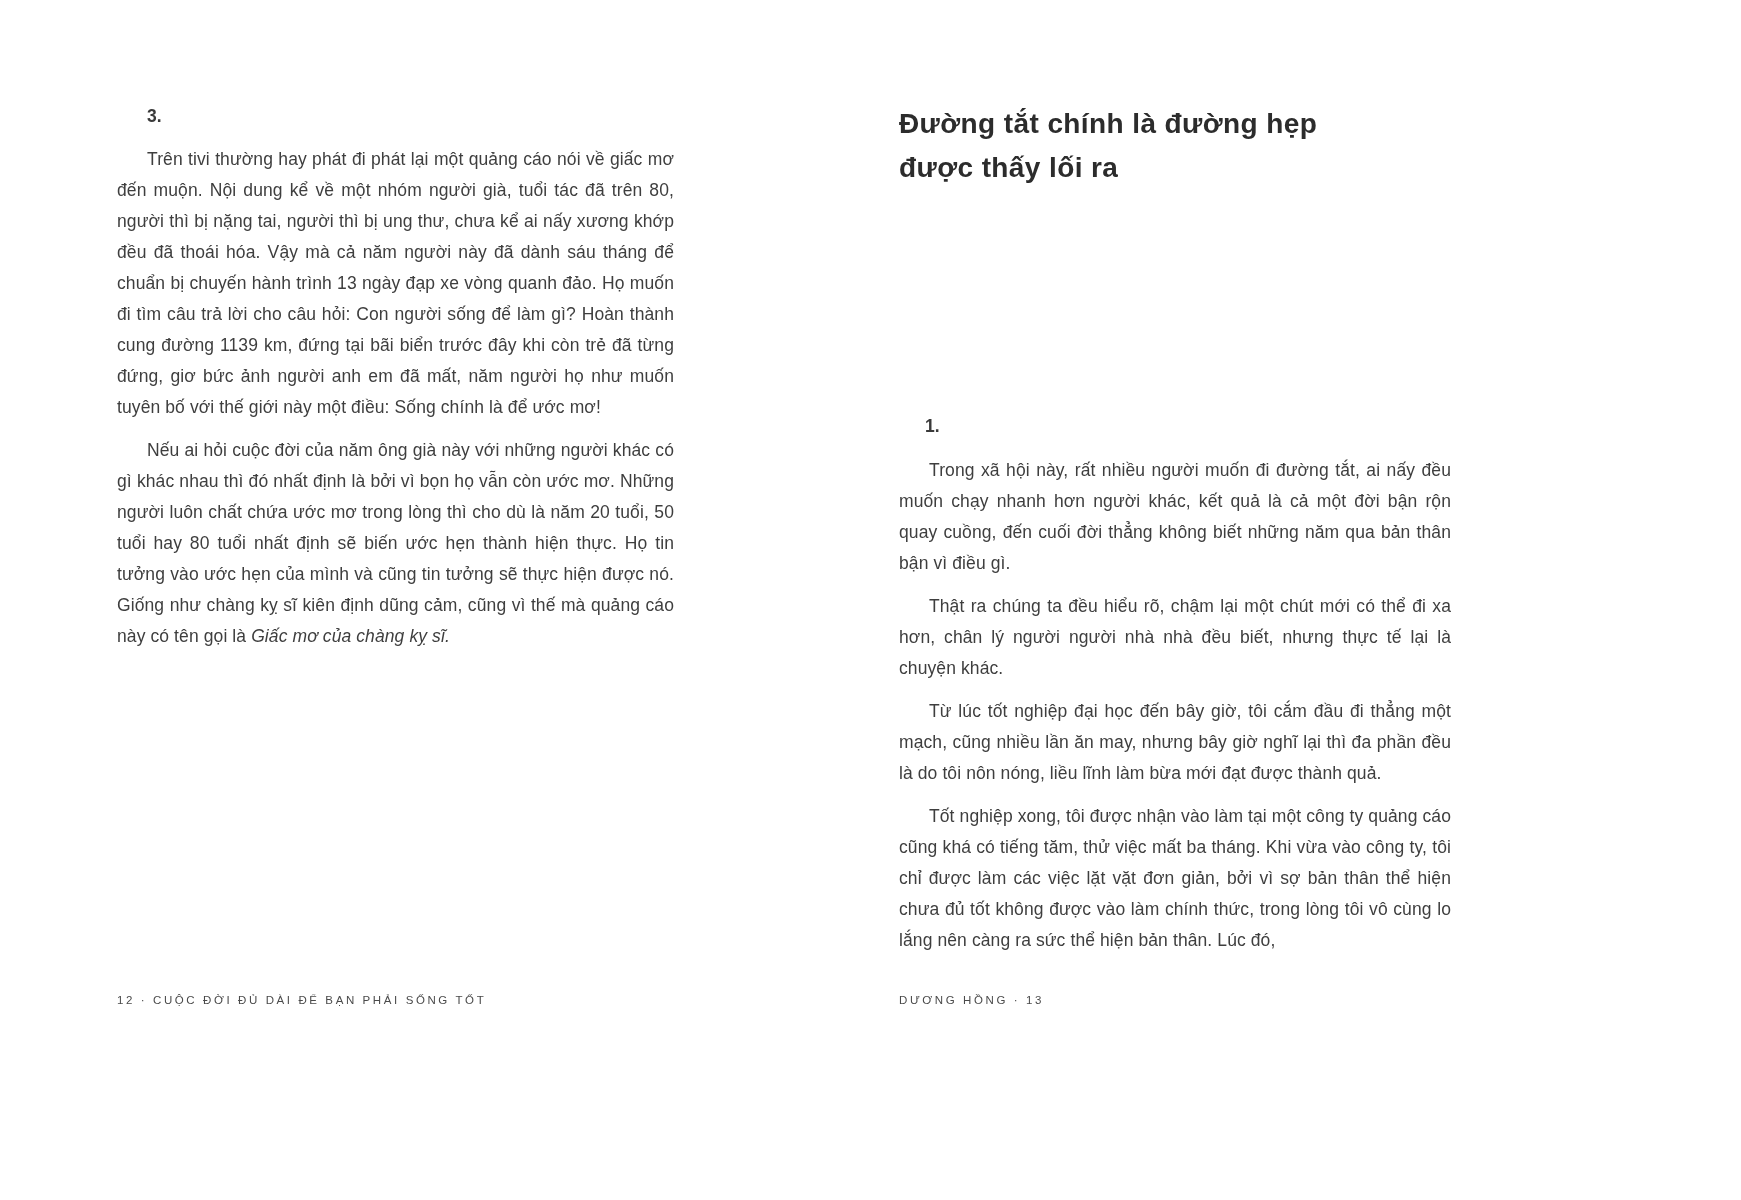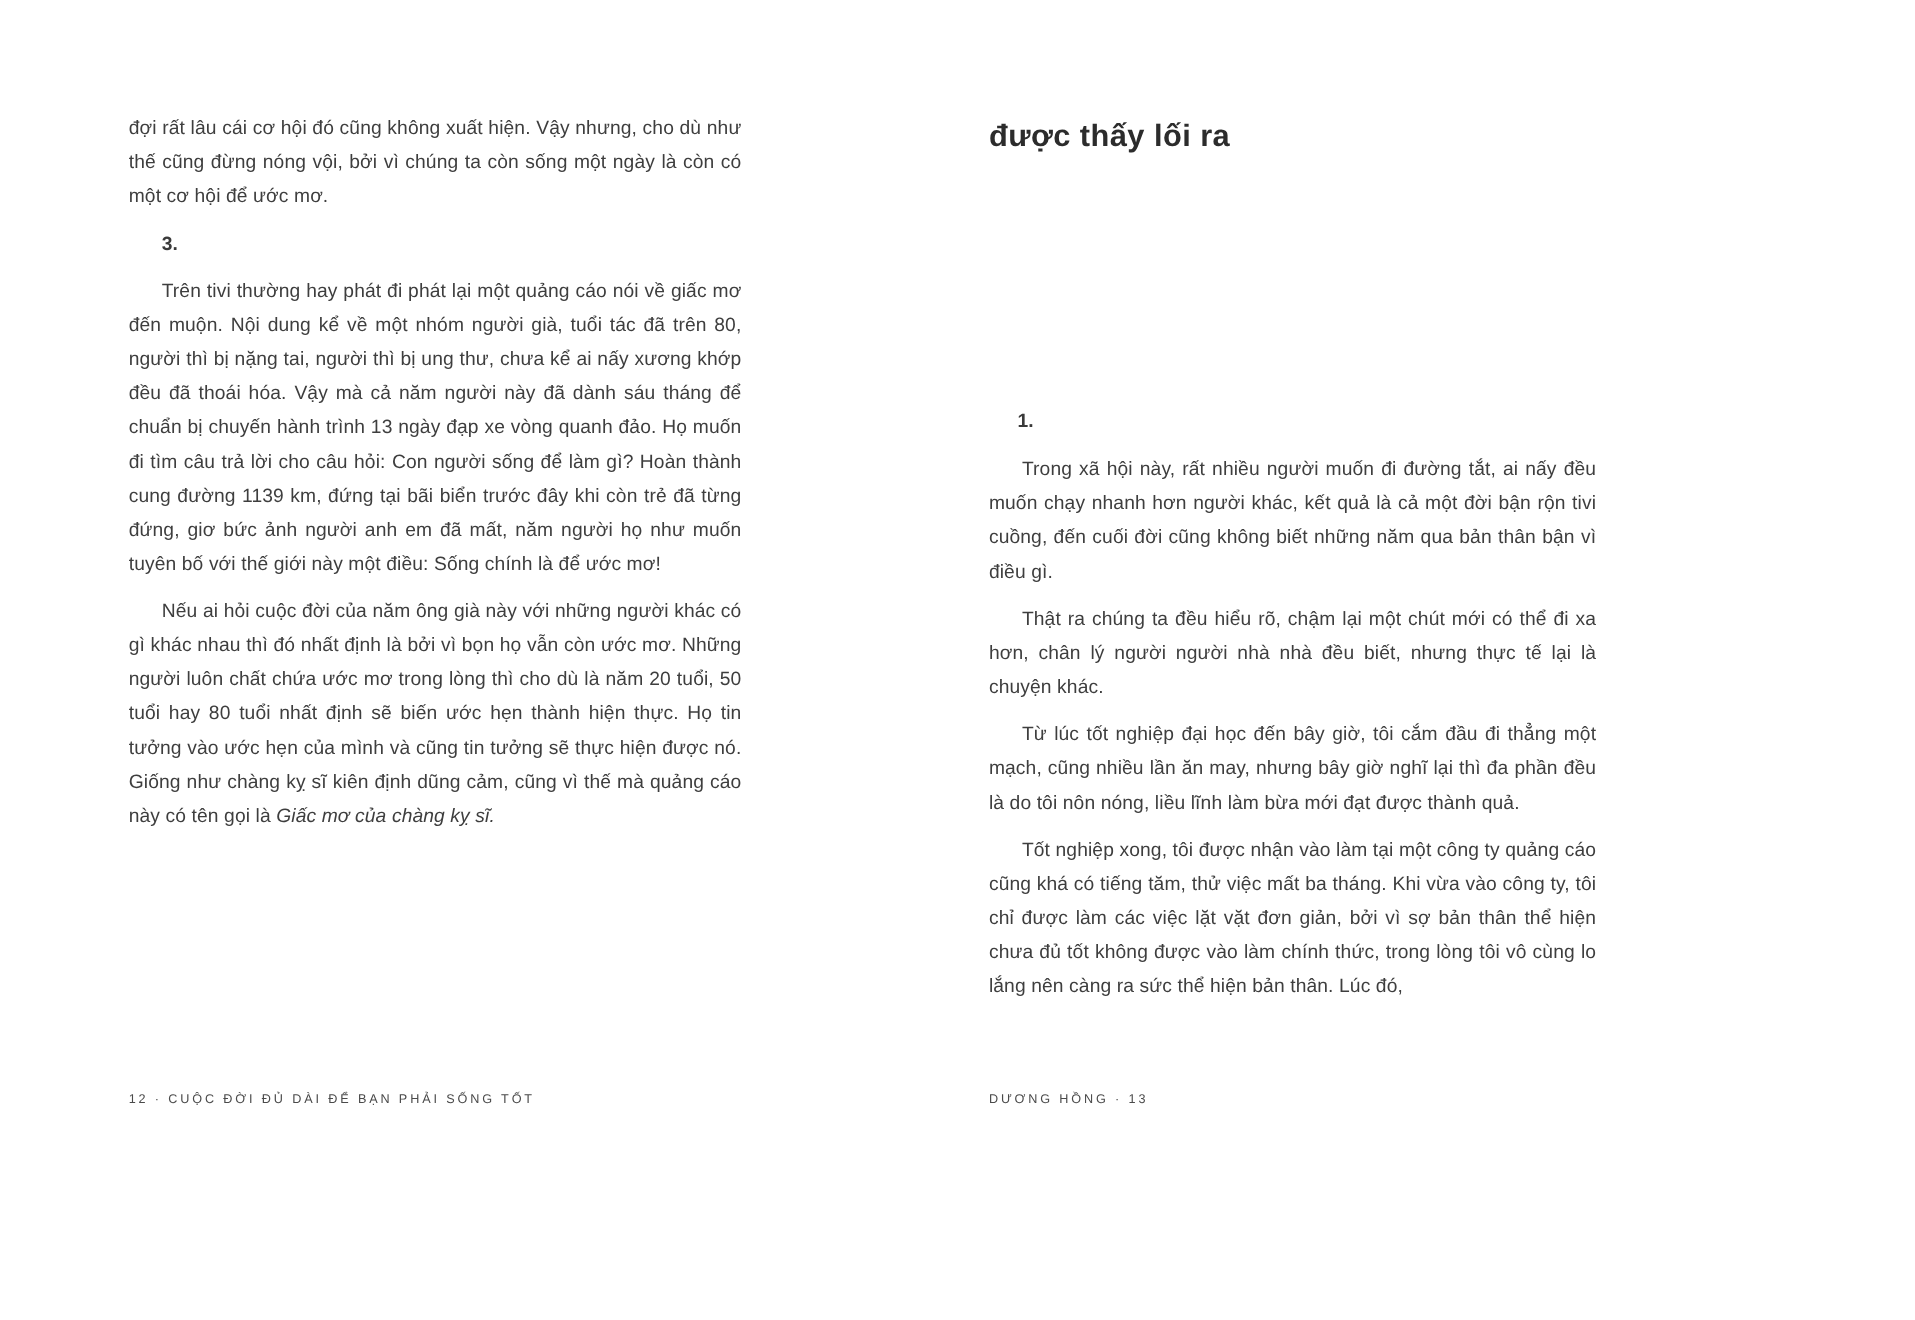--- a/index.html
+++ b/index.html
@@ -76,43 +76,43 @@
     text-transform: uppercase;
   }
 
   em.work-title { font-style: italic; }
 </style>
 </head>
 <body>
 
 <div class="page-col left-col">
   <div class="page-body left-body body-text">
-    <p class="no-indent">đợi rất lâu cái cơ hội đó cũng không xuất hiện. Vậy nhưng, cho dù như thế cũng đừng nóng vội, bởi vì chúng ta còn sống một ngày là còn có một cơ hội để ước mơ.</p>
 
     <p class="section-num">3.</p>
 
     <p>Trên tivi thường hay phát đi phát lại một quảng cáo nói về giấc mơ đến muộn. Nội dung kể về một nhóm người già, tuổi tác đã trên 80, người thì bị nặng tai, người thì bị ung thư, chưa kể ai nấy xương khớp đều đã thoái hóa. Vậy mà cả năm người này đã dành sáu tháng để chuẩn bị chuyến hành trình 13 ngày đạp xe vòng quanh đảo. Họ muốn đi tìm câu trả lời cho câu hỏi: Con người sống để làm gì? Hoàn thành cung đường 1139 km, đứng tại bãi biển trước đây khi còn trẻ đã từng đứng, giơ bức ảnh người anh em đã mất, năm người họ như muốn tuyên bố với thế giới này một điều: Sống chính là để ước mơ!</p>
 
     <p><span>Nếu ai hỏi cuộc đời của năm ông già này với những người khác có gì khác nhau thì đó nhất định là bởi vì bọn họ vẫn còn ước mơ. Những người luôn chất chứa ước mơ trong lòng thì cho dù là năm 20 tuổi, 50 tuổi hay 80 tuổi nhất định sẽ biến ước hẹn thành hiện thực. Họ tin tưởng vào ước hẹn của mình và cũng tin tưởng sẽ thực hiện được nó. Giống như chàng kỵ sĩ kiên định dũng cảm, cũng vì thế mà quảng cáo này có tên gọi là </span><em class="work-title">Giấc mơ của chàng kỵ sĩ.</em></p>
 
   </div>
 
   <div class="page-footer">12 · CUỘC ĐỜI ĐỦ DÀI ĐỂ BẠN PHẢI SỐNG TỐT</div>
 </div>
 
 <div class="page-col right-col">
   <div class="page-body right-body">
     <h1 class="chapter-title">
+      <div>Đường tắt chính là đường hẹp</div>
       <div>được thấy lối ra</div>
     </h1>
 
     <div class="body-text">
       <p class="section-num">1.</p>
 
-      <p>Trong xã hội này, rất nhiều người muốn đi đường tắt, ai nấy đều muốn chạy nhanh hơn người khác, kết quả là cả một đời bận rộn tivi cuồng, đến cuối đời cũng không biết những năm qua bản thân bận vì điều gì.</p>
+      <p>Trong xã hội này, rất nhiều người muốn đi đường tắt, ai nấy đều muốn chạy nhanh hơn người khác, kết quả là cả một đời bận rộn quay cuồng, đến cuối đời thẳng không biết những năm qua bản thân bận vì điều gì.</p>
 
       <p>Thật ra chúng ta đều hiểu rõ, chậm lại một chút mới có thể đi xa hơn, chân lý người người nhà nhà đều biết, nhưng thực tế lại là chuyện khác.</p>
 
       <p>Từ lúc tốt nghiệp đại học đến bây giờ, tôi cắm đầu đi thẳng một mạch, cũng nhiều lần ăn may, nhưng bây giờ nghĩ lại thì đa phần đều là do tôi nôn nóng, liều lĩnh làm bừa mới đạt được thành quả.</p>
 
       <p>Tốt nghiệp xong, tôi được nhận vào làm tại một công ty quảng cáo cũng khá có tiếng tăm, thử việc mất ba tháng. Khi vừa vào công ty, tôi chỉ được làm các việc lặt vặt đơn giản, bởi vì sợ bản thân thể hiện chưa đủ tốt không được vào làm chính thức, trong lòng tôi vô cùng lo lắng nên càng ra sức thể hiện bản thân. Lúc đó,</p>
     </div>
   </div>
 
   <div class="page-footer">DƯƠNG HỒNG · 13</div>

